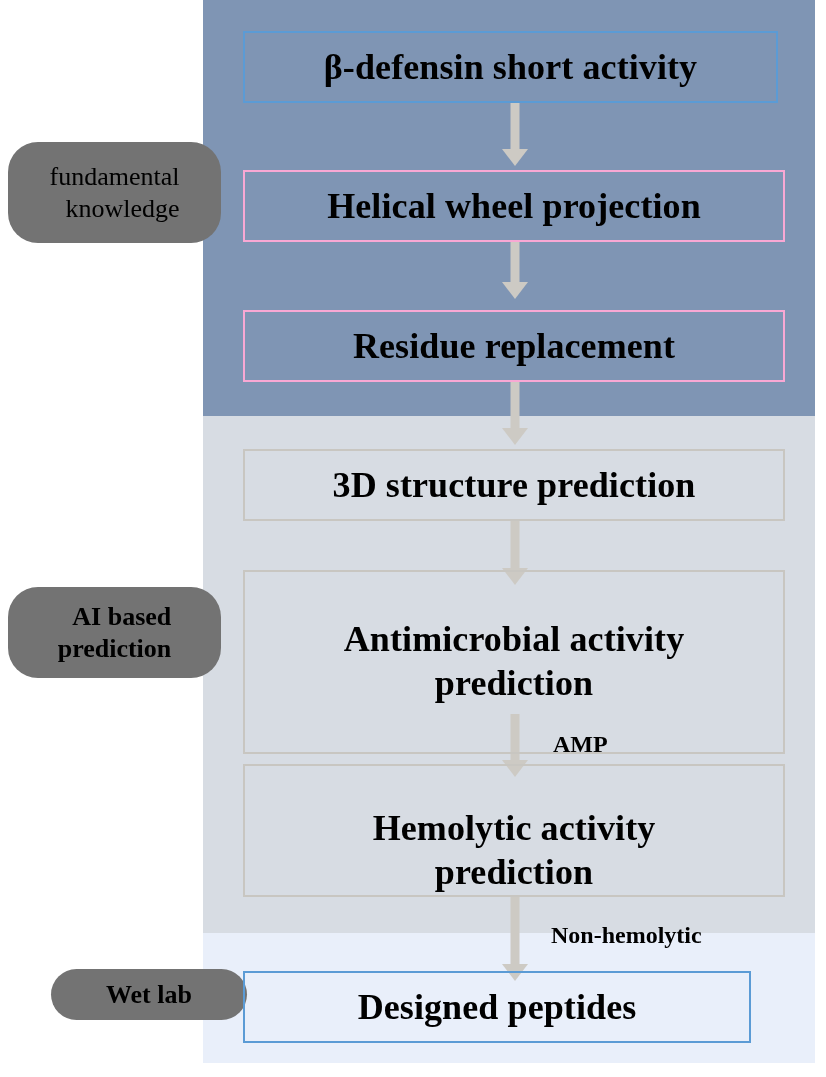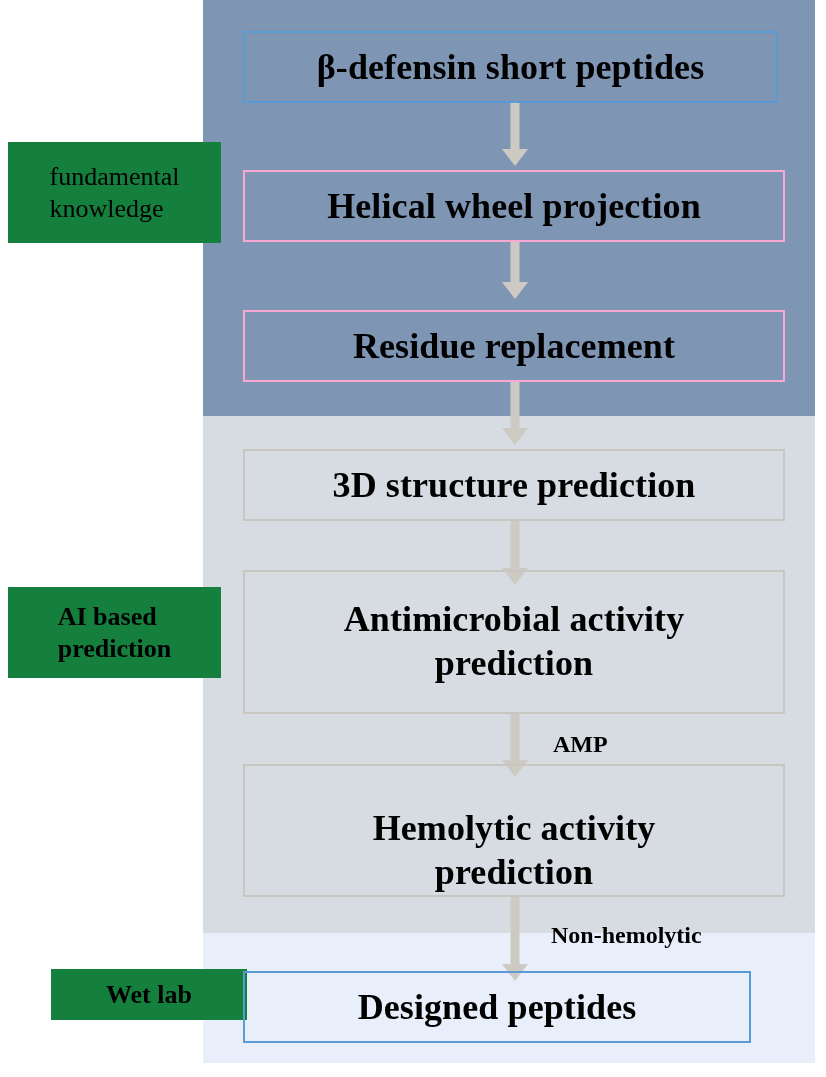--- a/index.html
+++ b/index.html
@@ -93,27 +93,28 @@
     position: absolute;
     font-weight: bold;
     color: #000000;
     white-space: nowrap;
   }
 
   
   .tag {
     position: absolute;
     box-sizing: border-box;
-    background: #15803d;
+    background: #737373;
     display: flex;
     align-items: center;
     justify-content: center;
-    text-align: left;
+    text-align: right;
     color: #000000;
     line-height: 1.22;
+    border-radius: 30px;
   }
 </style>
 </head>
 <body>
 
 <div id="root">
 
   <div class="panel band-top"></div>
   <div class="panel band-mid"></div>
   <div class="panel band-bottom"></div>
@@ -165,21 +166,21 @@
   <div class="edge-label" style="left:553px; top:731px; font-size:24px;">AMP</div>
 
   <div class="arrow" style="left:515px; top:897px;">
     <div class="shaft" style="height:69px;"></div>
     <div class="head" style="top:67px;"></div>
   </div>
   <div class="edge-label" style="left:551px; top:922px; font-size:24px;">Non-hemolytic</div>
 
   <div class="box box-accent" style="left:243px; top:31px; width:535px; height:72px; font-size:36px;">
     <div>
-      <div>β-defensin short peptides</div>
+      <div>β-defensin short activity</div>
     </div>
   </div>
 
   <div class="box box-dark" style="left:243px; top:170px; width:542px; height:72px; font-size:36px;">
     <div>
       <div>Helical wheel projection</div>
     </div>
   </div>
 
   <div class="box box-dark" style="left:243px; top:310px; width:542px; height:72px; font-size:36px;">
@@ -187,21 +188,21 @@
       <div>Residue replacement</div>
     </div>
   </div>
 
   <div class="box box-light" style="left:243px; top:449px; width:542px; height:72px; font-size:36px;">
     <div>
       <div>3D structure prediction</div>
     </div>
   </div>
 
-  <div class="box box-light" style="left:243px; top:570px; width:542px; height:144px; font-size:36px; line-height:1.22;">
+  <div class="box box-light" style="left:243px; top:570px; width:542px; height:184px; font-size:36px; line-height:1.22;">
     <div>
       <div>Antimicrobial activity</div>
       <div>prediction</div>
     </div>
   </div>
 
   <div class="box box-light" style="left:243px; top:764px; width:542px; height:133px; font-size:36px; line-height:1.22;align-items:flex-end;">
     <div>
       <div>Hemolytic activity</div>
       <div>prediction</div>

